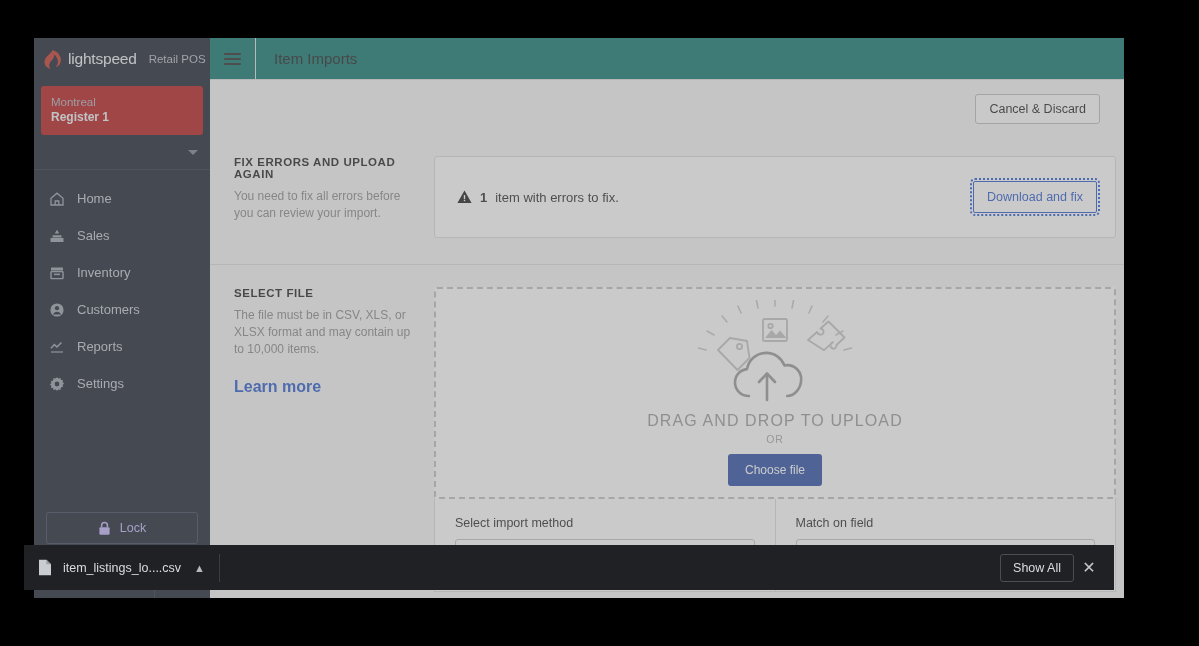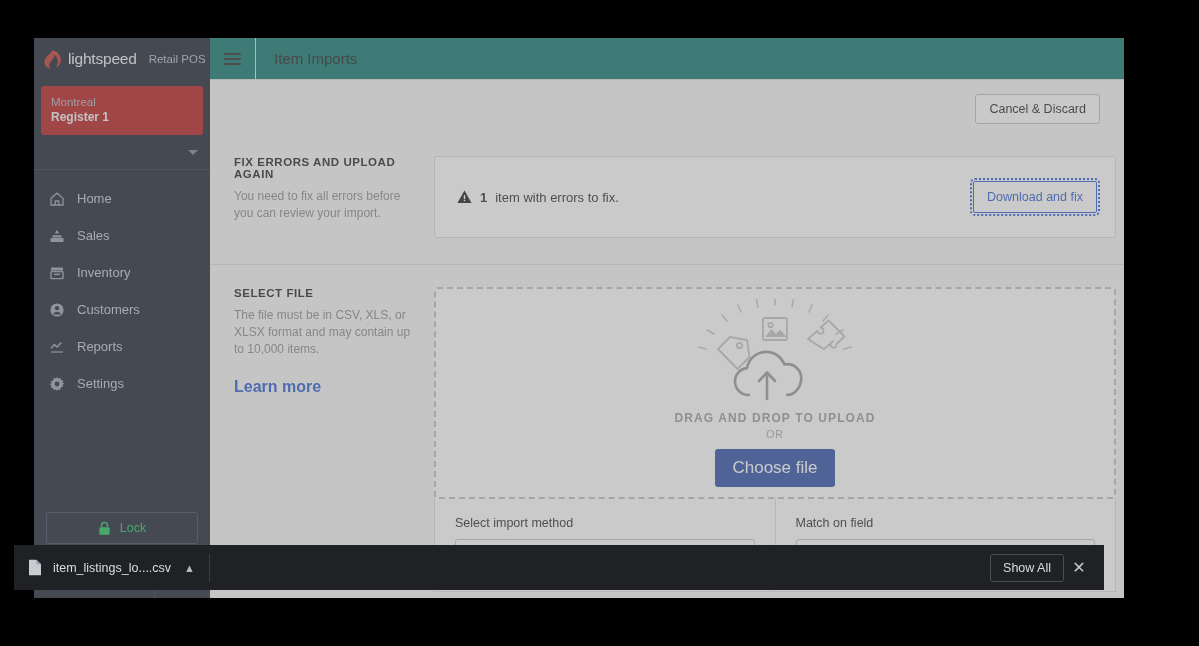--- a/index.html
+++ b/index.html
@@ -143,21 +143,21 @@
   .lock-btn {
     margin: 8px 12px 14px 12px;
     height: 32px;
     border: 1px solid #3b4559;
     border-radius: 3px;
     display: flex;
     align-items: center;
     justify-content: center;
     gap: 9px;
     font-size: 12.5px;
-    color: #22c55e;
+    color: #c4b5fd;
     cursor: pointer;
     background: transparent;
   }
   .help-row {
     display: flex;
     border-top: 1px solid #2b3446;
     height: 40px;
   }
   .help-cell {
     flex: 1;
@@ -324,39 +324,39 @@
     background: #ffffff;
     height: 212px;
     display: flex;
     flex-direction: column;
     align-items: center;
     justify-content: center;
     position: relative;
   }
   .upload-art { width: 168px; height: 110px; margin-bottom: 2px; }
   .drop-label {
-    font-size: 12px;
+    font-size: 16px;
     letter-spacing: 1.1px;
     color: #9a9a9a;
-    font-weight: 700;
+    font-weight: 400;
     text-transform: uppercase;
   }
   .drop-or {
     font-size: 10.5px;
     letter-spacing: 1px;
     color: #a8a8a8;
     margin: 3px 0 9px 0;
     text-transform: uppercase;
   }
   .btn-primary {
     background: #2b4ea8;
     border: none;
     border-radius: 3px;
     color: #ffffff;
-    font-size: 17px;
+    font-size: 12px;
     padding: 9px 17px;
     cursor: pointer;
     font-family: inherit;
   }
 
   
   .form-row {
     display: flex;
     background: #ffffff;
     border: 1px solid #dcdcdc;
@@ -386,21 +386,21 @@
   #dimmer {
     position: absolute;
     inset: 0;
     background: rgba(128,128,128,0.42);
     pointer-events: none;
   }
 
   
   #downloadbar {
     position: absolute;
-    left: 14px;
+    left: 24px;
     top: 545px;
     width: 1090px;
     height: 45px;
     background: #202124;
     display: flex;
     align-items: center;
     padding: 0 10px 0 14px;
     color: #d4d6d8;
   }
   .dl-item {

